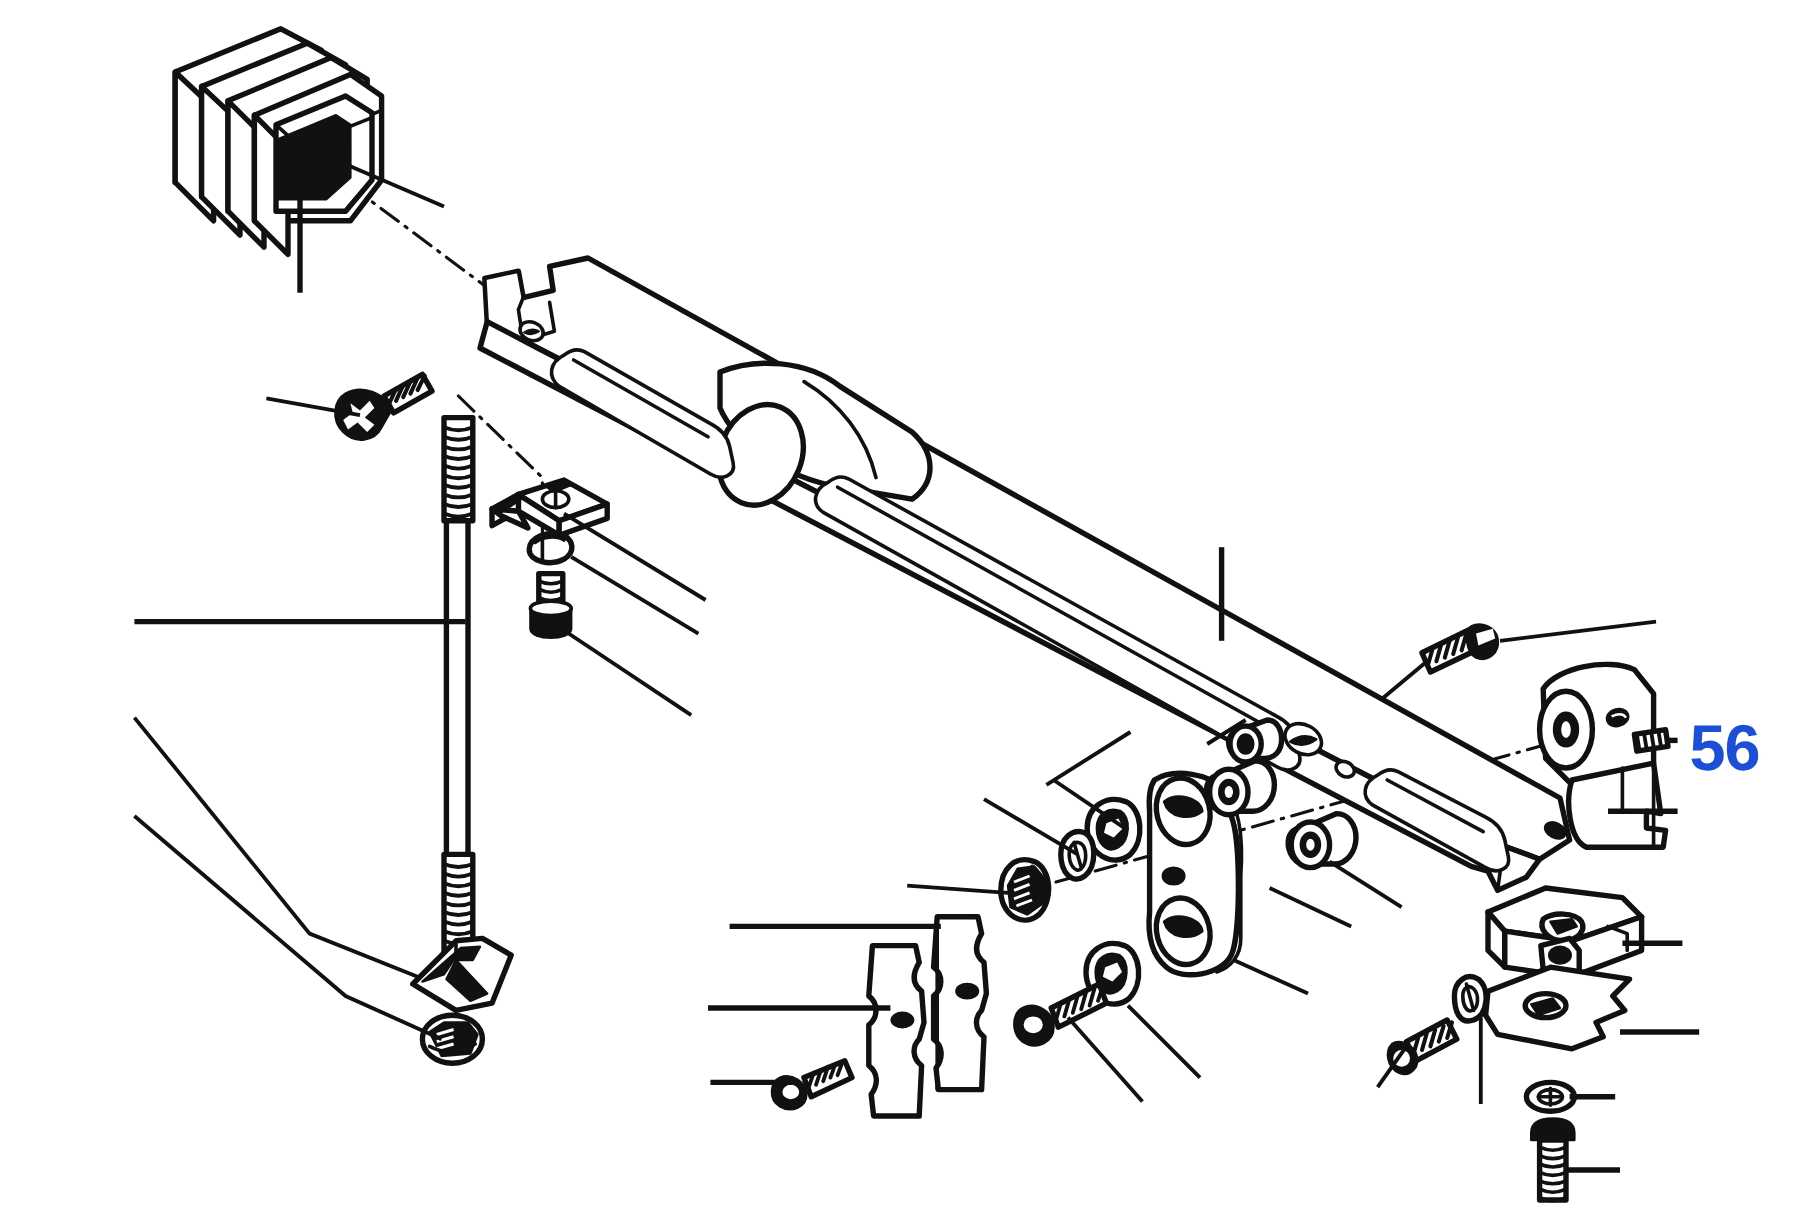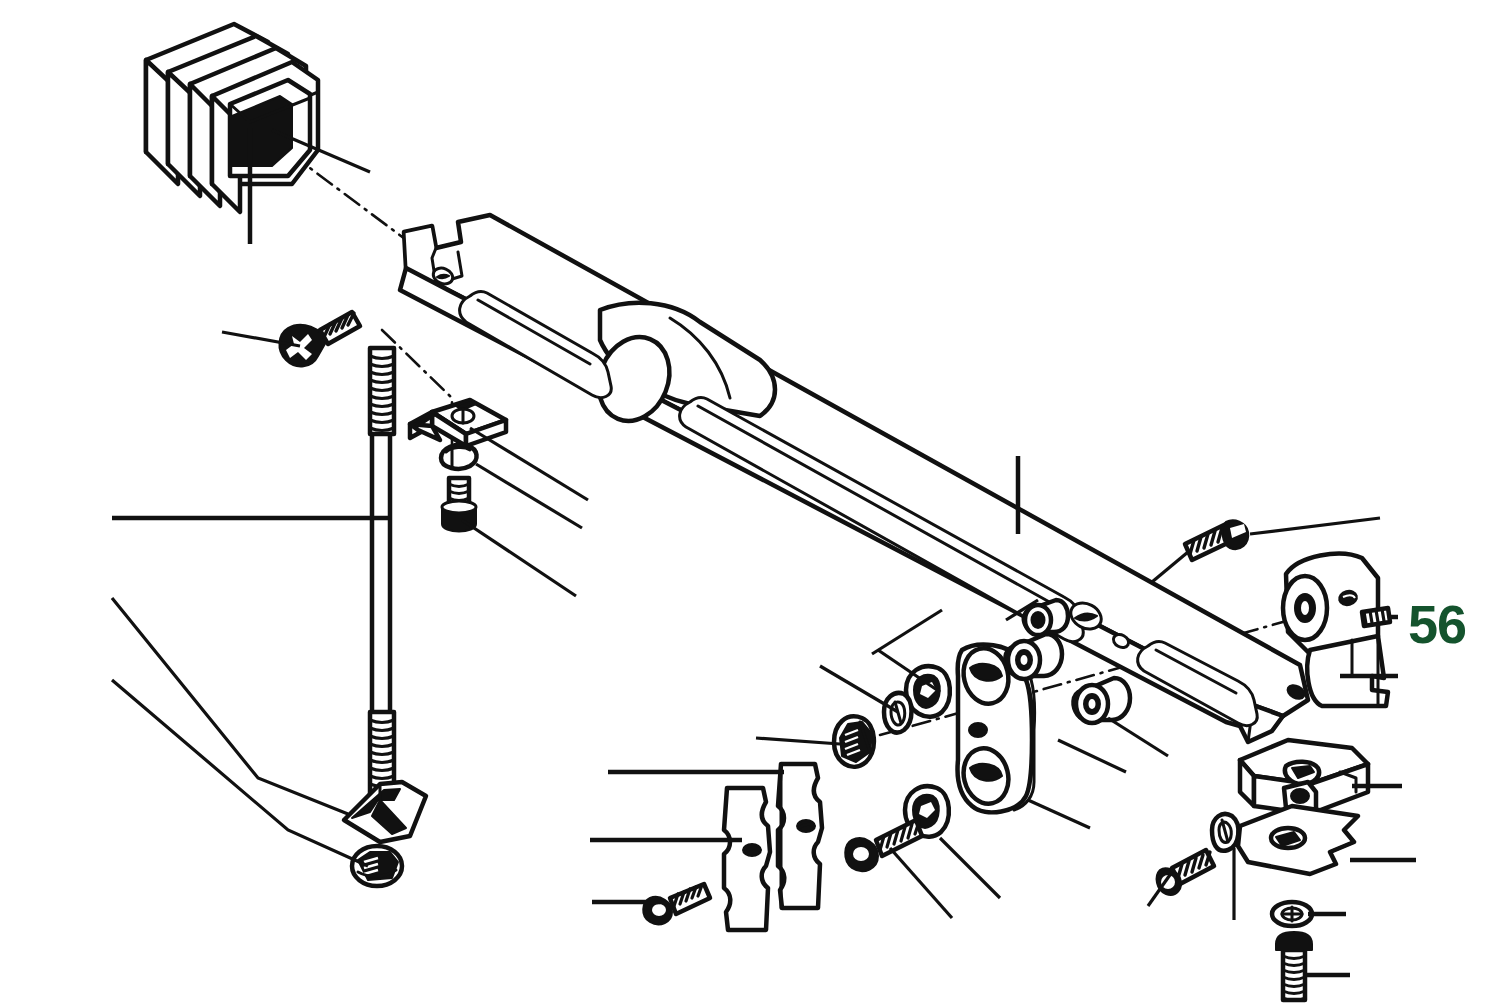--- a/index.html
+++ b/index.html
@@ -3,21 +3,21 @@
 <meta charset="utf-8">
 <style>
   html,body{margin:0;padding:0;background:#ffffff;}
   #stage{
     position:relative;width:1500px;height:1008px;background:#ffffff;
     font-family:"Liberation Sans", sans-serif;overflow:hidden;
   }
   #stage svg{position:absolute;left:0;top:0;width:1500px;height:1008px;}
   .callout-number{
     position:absolute;font-family:"Liberation Sans", sans-serif;
-    font-weight:bold;color:#14532d;line-height:1;
+    font-weight:bold;color:#1d4ed8;line-height:1;
     letter-spacing:-1px;
   }
 </style>
 </head>
 <body>
 
 <div id="stage">
 
   <svg viewBox="0 0 1500 1008" xmlns="http://www.w3.org/2000/svg">
     <defs>

